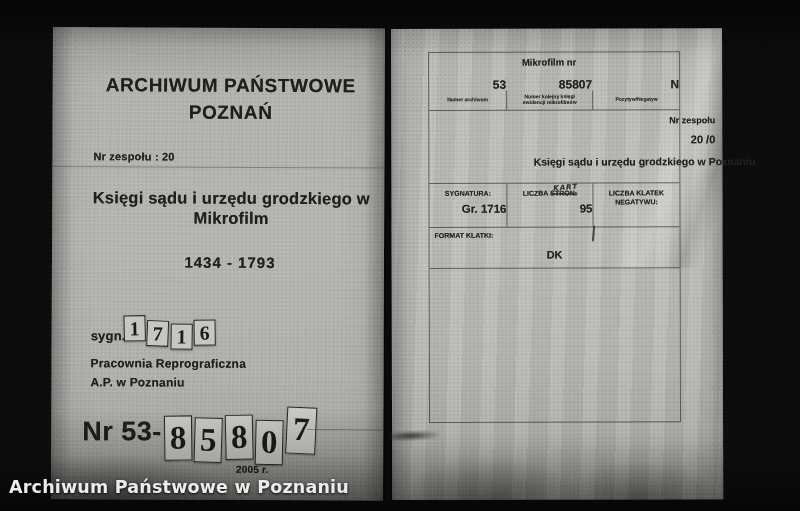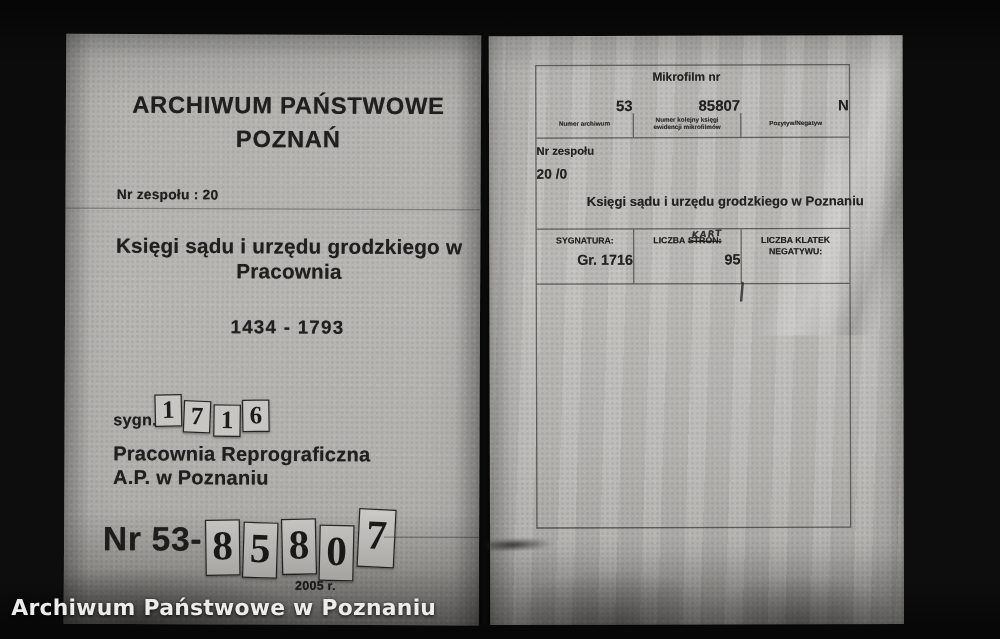--- a/index.html
+++ b/index.html
@@ -61,21 +61,21 @@
 
   
   .lp-text { position:absolute; letter-spacing:0.2px; text-shadow:0 0 0.6px rgba(25,25,25,0.6); }
   .lp-title { top:44px; left:24px; width:308px; text-align:center;
               font-size:19px; font-weight:bold; line-height:27px; letter-spacing:0.6px; }
   .lp-fonds-label { top:123px; left:41px; font-size:11px; font-weight:bold; }
   .lp-fonds-title { top:161px; left:26px; width:306px; text-align:center;
                     font-size:16.5px; font-weight:bold; line-height:19.5px; }
   .lp-dates { top:226px; left:24px; width:308px; text-align:center; font-size:15px; font-weight:bold; letter-spacing:1px; }
   .lp-sygn-label { top:301px; left:39px; font-size:13px; font-weight:bold; }
-  .lp-lab { top:327px; left:39px; font-size:16px; font-weight:bold; line-height:19px; }
+  .lp-lab { top:327px; left:39px; font-size:12px; font-weight:bold; line-height:19px; }
   .lp-nr-prefix { top:389px; left:31px; font-size:27px; font-weight:bold; letter-spacing:0.5px; }
   .lp-year { top:436px; left:185px; font-size:10px; font-weight:bold; }
 
   
   .stamps { position:absolute; white-space:nowrap; }
   .stamps-sm { top:288px; left:72px; }
   .stamps-lg { top:381px; left:113px; }
   .stamp { display:inline-block; text-align:center; background:#c7c6c2;
            border:1.6px solid #262624; color:#1b1b1a;
            font-family:"Liberation Serif", serif; font-weight:bold;
@@ -100,21 +100,21 @@
   .mf-top { height:58px; }
   .mf-head { position:absolute; top:4px; left:77px; width:86px; text-align:center; font-size:9.5px; }
   .mf-vals { position:absolute; top:25px; left:0; width:100%; display:grid; grid-template-columns:77px 86px 1fr; }
   .mf-vals div { text-align:right; font-size:12px; }
   .mf-labstrip { position:absolute; bottom:0; left:0; width:100%; height:19px;
                  display:grid; grid-template-columns:77px 86px 1fr; }
   .mf-labstrip .cell { display:flex; align-items:center; justify-content:center; text-align:center; overflow:hidden; }
   .mf-labstrip .cell + .cell { border-left:1px solid rgba(35,35,32,0.6); }
   .tiny { display:inline-block; font-size:7px; line-height:1.15; transform:scale(0.72); font-weight:bold; color:#2c2c2a; }
 
-  .mf-zespol { height:73px; text-align:left; }
+  .mf-zespol { height:73px; text-align:right;padding-left:36px; }
   .mf-zespol .h { position:absolute; top:5px; width:100%; font-size:9px; }
   .mf-zespol .n { position:absolute; top:23px; width:100%; font-size:11px; }
   .mf-zespol .t { position:absolute; top:45px; width:100%; font-size:10.5px;margin-left:40px; }
 
   .mf-syg { height:44px; display:grid; grid-template-columns:77px 86px 1fr; }
   .mf-syg .col { position:relative; text-align:center; }
   .mf-syg .col + .col { border-left:1px solid rgba(35,35,32,0.6); }
   .mf-syg .lab { position:absolute; top:5px; width:100%; font-size:7px; line-height:1.3; }
   .mf-syg .val { position:absolute; top:19px; width:100%; font-size:11.5px;text-align:right; }
   .struck { text-decoration:line-through; margin-left:2px; }
@@ -150,21 +150,21 @@
       <div>ARCHIWUM PAŃSTWOWE</div>
       <div>POZNAŃ</div>
     </div>
 
     <div class="lp-text lp-fonds-label">Nr zespołu : 20</div>
 
     <div class="scratch" style="top:139px; left:0; width:332px;"></div>
 
     <div class="lp-text lp-fonds-title">
       <div>Księgi sądu i urzędu grodzkiego w</div>
-      <div>Pracownia</div>
+      <div>Mikrofilm</div>
     </div>
 
     <div class="lp-text lp-dates">1434 - 1793</div>
 
     <div class="lp-text lp-sygn-label">sygn.</div>
 
     <div class="stamps stamps-sm">
       <span class="stamp">1</span>
       <span class="stamp">7</span>
       <span class="stamp">1</span>
@@ -239,20 +239,24 @@
         </div>
         <div class="col">
           <div class="lab">
             <div>LICZBA KLATEK</div>
             <div>NEGATYWU:</div>
           </div>
         </div>
         <div class="penmark"></div>
       </div>
 
+      <div class="mf-sec mf-format">
+        <div class="lab">FORMAT KLATKI:</div>
+        <div class="val">DK</div>
+      </div>
 
     </div>
 
     <div class="rp-smudge"></div>
     <div class="rp-bottom-shade"></div>
   </div>
 
   <div class="watermark">Archiwum Państwowe w Poznaniu</div>
 </div>
 

